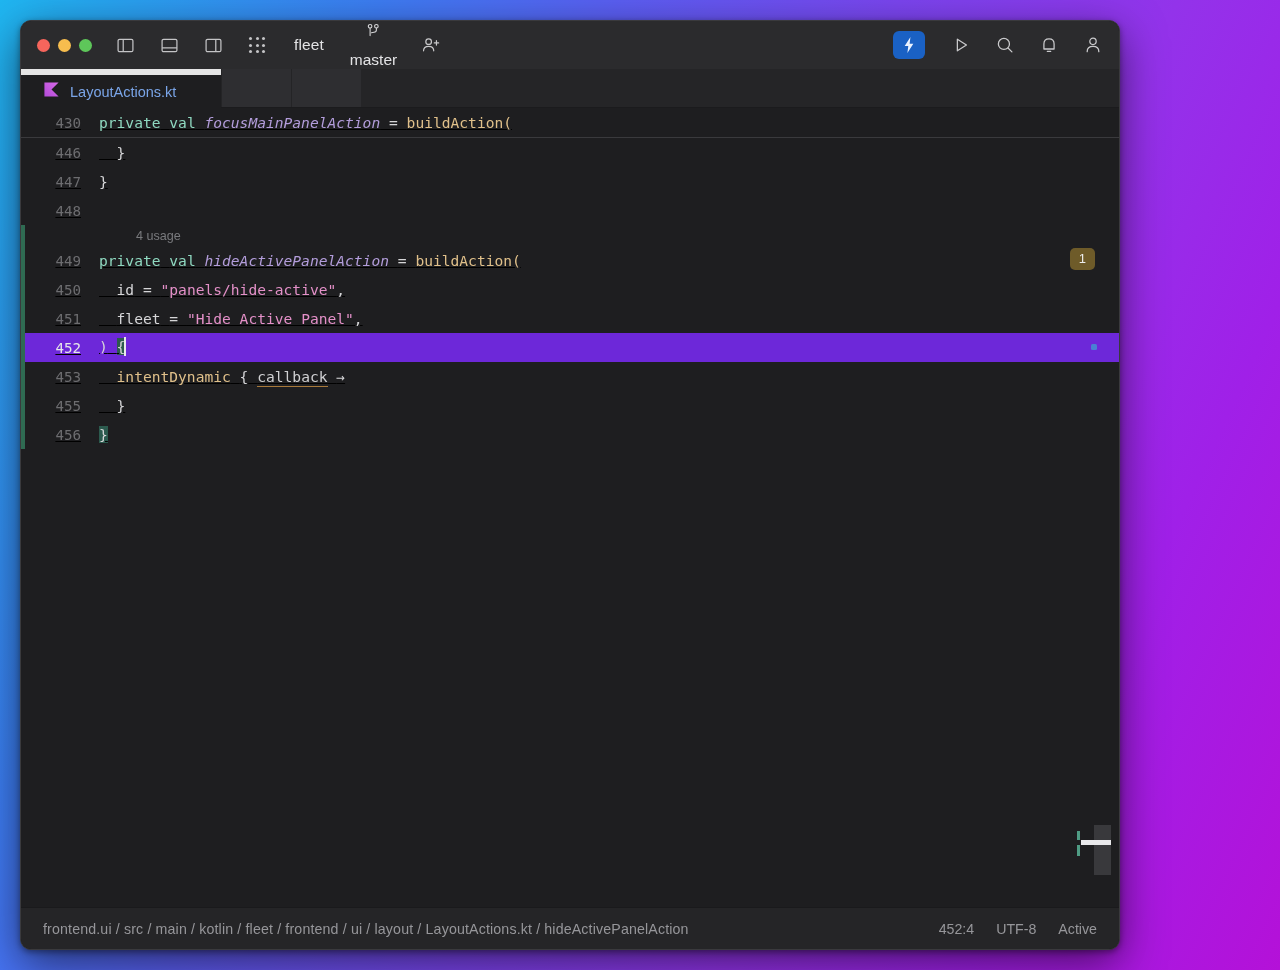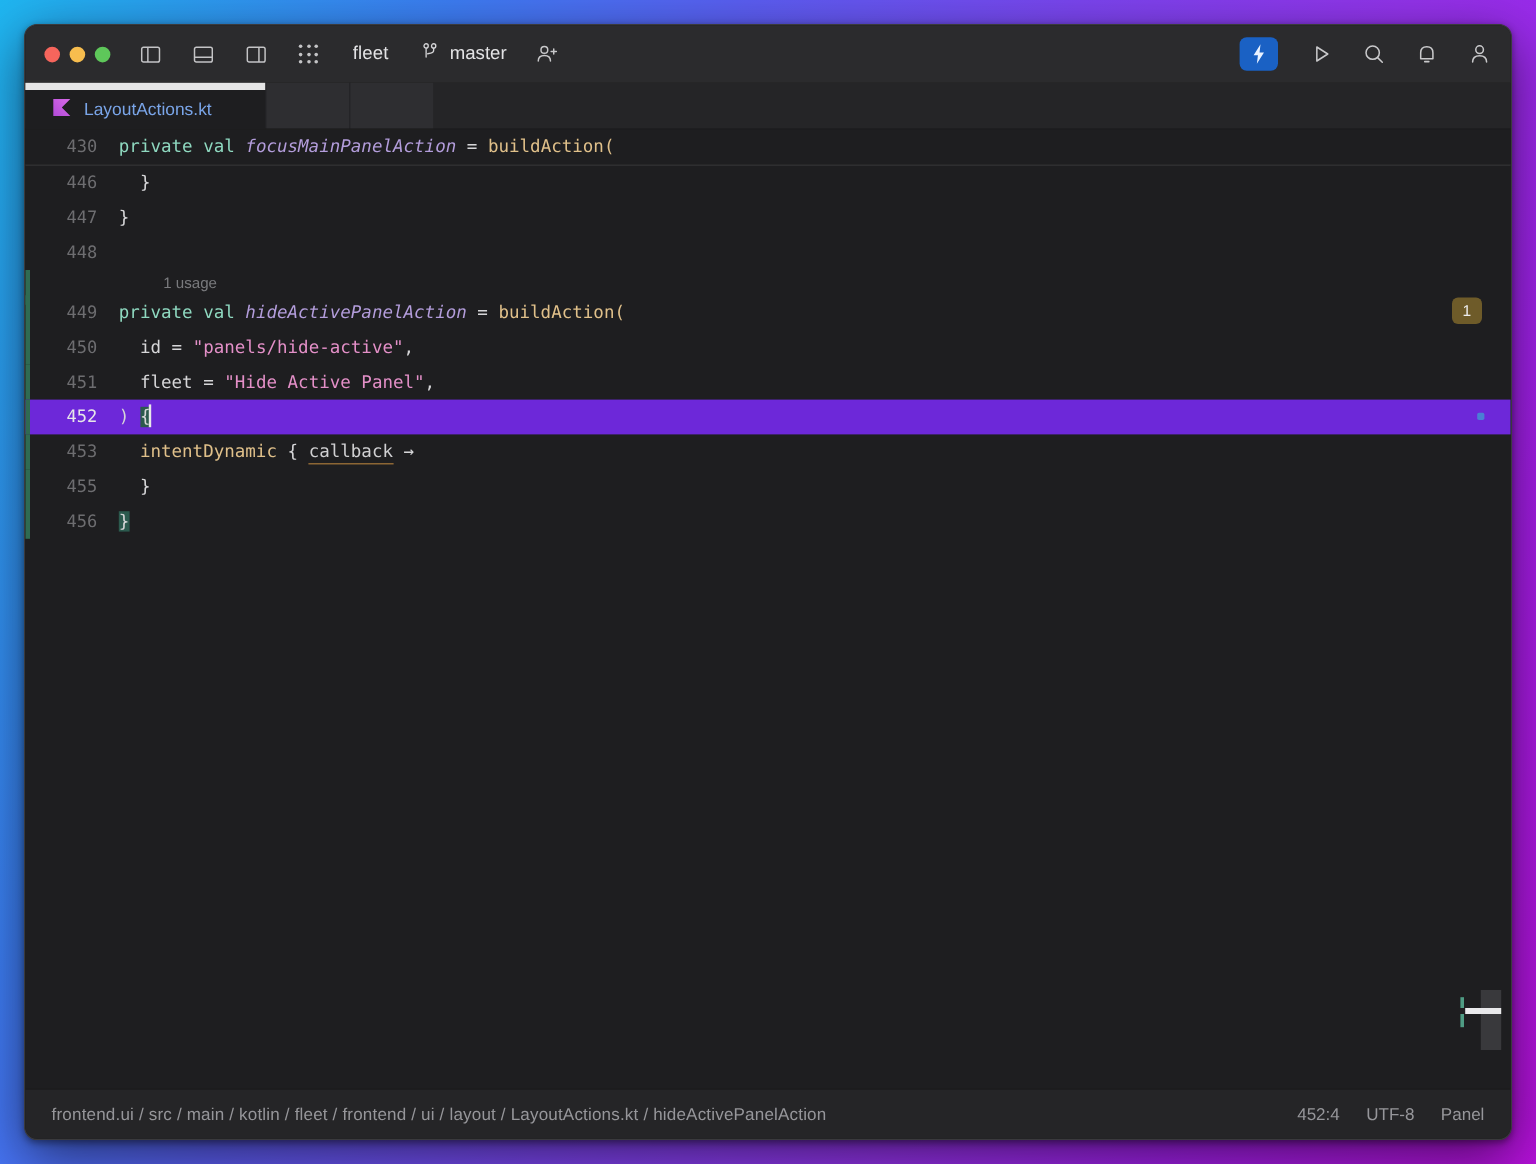--- a/index.html
+++ b/index.html
@@ -22,21 +22,21 @@
         #a020e8 82%,
         #b411d8 100%);
     position: relative;
   }
 
   
   #window {
     position: absolute;
     left: 20px;
     top: 20px;
-    width: 1240px;
+    width: 1100px;
     height: 930px;
     background: #1b1b1d;
     border-radius: 11px;
     box-shadow: 0 14px 44px rgba(0,0,0,0.55), 0 2px 6px rgba(0,0,0,0.4);
     overflow: hidden;
     display: flex;
     flex-direction: column;
     border: 1px solid #3a3a3d;
   }
 
@@ -73,20 +73,21 @@
     font-size: 15.5px;
     margin-left: 26px;
     letter-spacing: 0.1px;
   }
 
   #branch {
     display: flex; align-items: center; gap: 8px;
     margin-left: 26px;
     color: #e3e3e5;
     font-size: 15.5px;
+    flex-direction: column;
   }
 
   #adduser { margin-left: 24px; color: #c8c8ca; display:flex; align-items:center; }
 
   #tb-right {
     margin-left: auto;
     display: flex;
     align-items: center;
     gap: 20px;
   }
@@ -139,20 +140,21 @@
     font-family: "DejaVu Sans Mono", monospace;
   }
 
   .code-line {
     position: relative;
     height: 29px;
     display: flex;
     align-items: center;
     font-size: 14.6px;
     white-space: pre;
+    text-decoration: underline;
   }
 
   .gutter-mark {
     position: absolute;
     left: 0; top: 0;
     width: 4px; height: 29px;
   }
   .gm-green { background: #2f6b52; }
 
   .lno {
@@ -437,21 +439,21 @@
       <span class="ltext plain">}</span>
     </div>
 
     <div class="code-line">
       <span class="lno">448</span>
       <span class="ltext plain"></span>
     </div>
 
     <div id="hint-row">
       <span class="gutter-mark gm-green"></span>
-      <span id="hint-text">1 usage</span>
+      <span id="hint-text">4 usage</span>
     </div>
 
     <div class="code-line">
       <span class="gutter-mark gm-green"></span>
       <span class="lno">449</span>
       <span class="ltext"><span class="kw">private</span> <span class="kw">val</span> <span class="ident">hideActivePanelAction</span> <span class="punc">=</span> <span class="fn">buildAction(</span></span>
     </div>
 
     <div class="code-line">
       <span class="gutter-mark gm-green"></span>
@@ -499,17 +501,17 @@
       <span id="mm-t1"></span>
       <span id="mm-t2"></span>
     </div>
   </div>
 
   <div id="statusbar">
     <div id="breadcrumb">frontend.ui / src / main / kotlin / fleet / frontend / ui / layout / LayoutActions.kt / hideActivePanelAction</div>
     <div id="status-right">
       <span class="sb-item">452:4</span>
       <span class="sb-item">UTF-8</span>
-      <span class="sb-item">Panel</span>
+      <span class="sb-item">Active</span>
     </div>
   </div>
 
 </div>
 
 </body></html>

